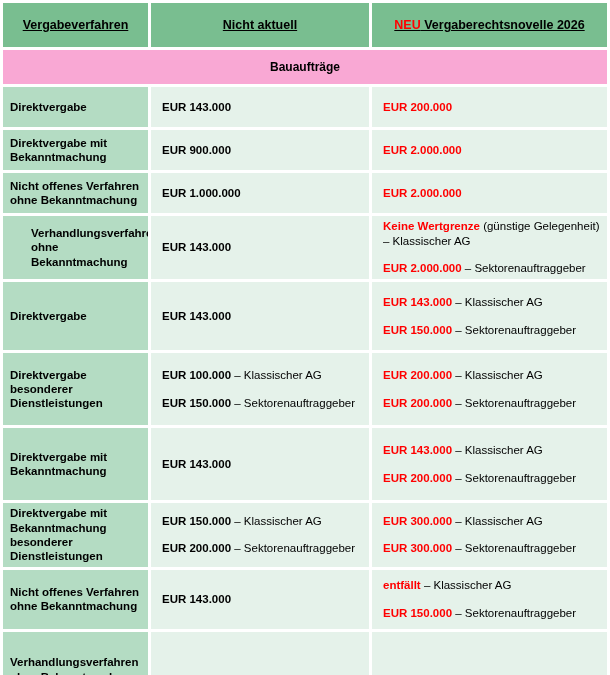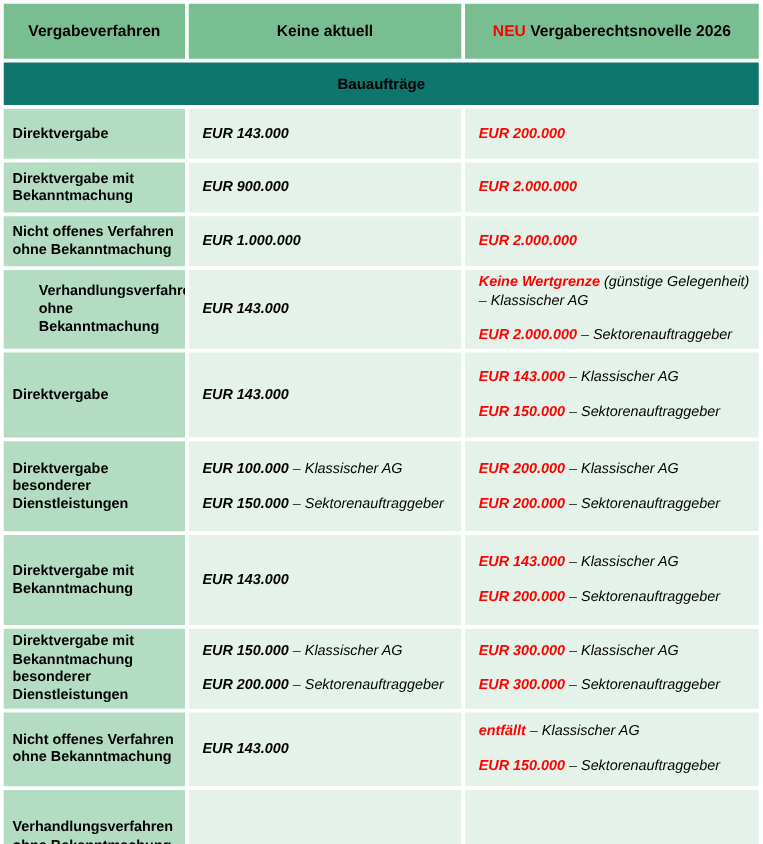--- a/index.html
+++ b/index.html
@@ -26,23 +26,24 @@
     padding: 3px 4px;
     overflow: hidden;
   }
   th.hdr {
     background: #79BE90;
     height: 38px;
     text-align: center;
     font-size: 12.5px;
     font-weight: bold;
     color: #000000;
+    text-decoration: underline;
   }
   td.section {
-    background: #0f766e;
+    background: #f9a8d4;
     text-align: center;
     font-size: 12px;
     font-weight: bold;
     color: #000000;
   }
   td.rowhead {
     background: #B4DCC3;
     font-size: 11.5px;
     font-weight: bold;
     color: #000000;
@@ -51,39 +52,39 @@
     line-height: 1.25;
   }
   td.val {
     background: #E5F2EA;
     font-size: 11.5px;
     color: #000000;
     padding-left: 11px;
     padding-right: 3px;
     line-height: 1.28;
   }
-  .para { margin: 0; font-style: italic; }
+  .para { margin: 0; }
   .para + .para { margin-top: 13px; }
   .seg-bold  { font-weight: bold; color: #000000; }
   .seg-plain { font-weight: normal; color: #000000; }
   .seg-red   { font-weight: bold; color: #FF0000; }
 </style>
 </head>
 <body>
 
 <table class="thresholds">
   <colgroup>
     <col class="c1">
       <col class="c2">
       <col class="c3">
   </colgroup>
   <thead>
     <tr>
       <th class="hdr">Vergabeverfahren</th>
-      <th class="hdr">Keine aktuell</th>
+      <th class="hdr">Nicht aktuell</th>
       <th class="hdr" id="hdr-neu"><span class="seg-red">NEU</span><span class="seg-bold"> Vergaberechtsnovelle 2026</span></th>
     </tr>
   </thead>
   <tbody id="tbody">
       <tr>
         <td colspan="3" class="section" style="height: 28px;">Bauaufträge</td>
       </tr>
       <tr>
         <td class="rowhead" style="height: 34px;">Direktvergabe</td>
         <td class="val">

